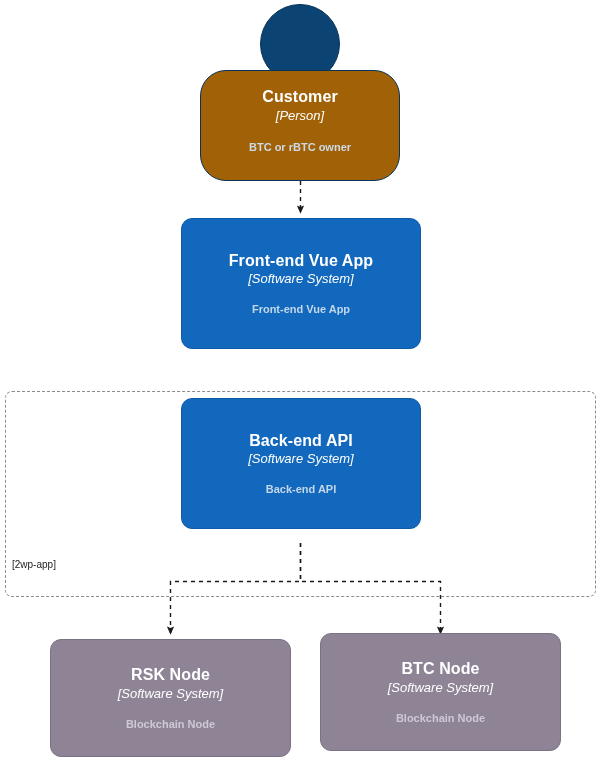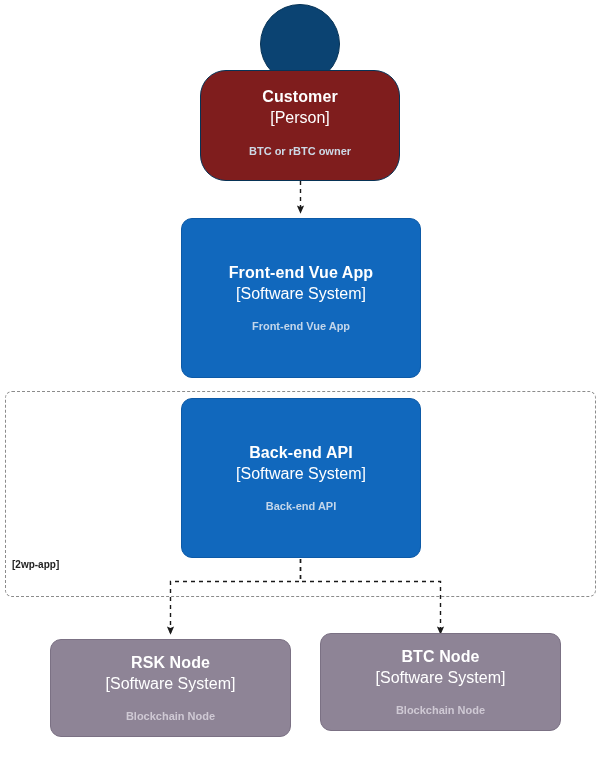--- a/index.html
+++ b/index.html
@@ -31,24 +31,25 @@
     text-align: center;
     color: #ffffff;
   }
   .node-title {
     font-size: 16px;
     font-weight: bold;
     line-height: 1.22;
     letter-spacing: 0.1px;
   }
   .node-type {
-    font-size: 16px;
+    font-size: 13px;
     font-weight: normal;
     line-height: 1.3;
     margin-top: 1px;
+    font-style: italic;
   }
   .node-desc {
     font-size: 11px;
     font-weight: bold;
     line-height: 1.3;
     margin-top: 14px;
     color: #c9d7e6;
   }
 
   
@@ -61,44 +62,44 @@
     border-radius: 50%;
     background: #0b4372;
     border: 1px solid #073356;
     box-sizing: border-box;
   }
   .person-body {
     left: 200px;
     top: 70px;
     width: 200px;
     height: 111px;
-    background: #7f1d1d;
+    background: #a16207;
     border: 1px solid #073356;
     border-radius: 26px;
     padding-top: 16px;
     justify-content: flex-start;
   }
   .person-body .node-desc { color: #cdd9e6; margin-top: 16px; }
 
   
   .system {
     width: 240px;
-    height: 160px;
+    height: 131px;
     background: #1168bd;
     border: 1px solid #0d5aa7;
     border-radius: 11px;
   }
   .system .node-desc { color: #c3d6ea; }
 
   .system-frontend { left: 181px; top: 218px; }
   .system-backend  { left: 181px; top: 398px; }
 
   
   .external {
-    height: 98px;
+    height: 118px;
     background: #8e8496;
     border: 1px solid #7b7184;
     border-radius: 11px;
   }
   .external .node-desc { color: #cfc9d4; }
 
   .node-rsk { left: 50px;  top: 639px; width: 241px; }
   .node-btc { left: 320px; top: 633px; width: 241px; }
 
   
@@ -121,21 +122,21 @@
     text-align: left;
   }
   .boundary-name {
     font-size: 15px;
     font-weight: bold;
     line-height: 1.2;
     white-space: nowrap;
   }
   .boundary-type {
     font-size: 10px;
-    font-weight: bold;
+    font-weight: normal;
     line-height: 1.3;
     margin-top: 2px;
     color: #222222;
   }
 
   
   .connector {
     position: absolute;
     left: 0;
     top: 0;

